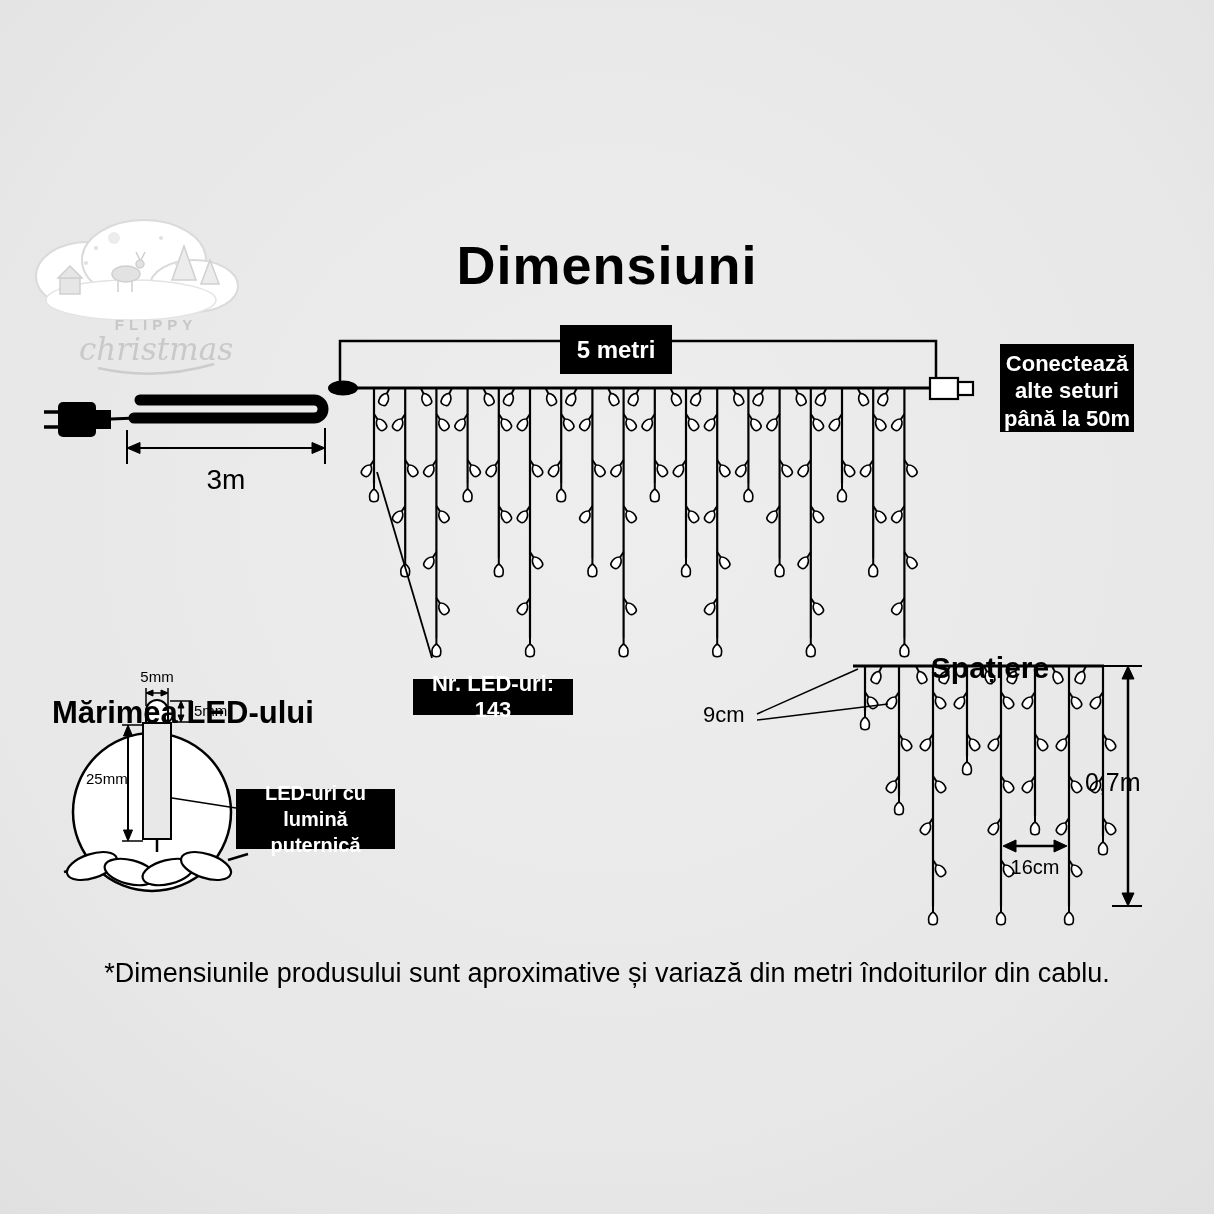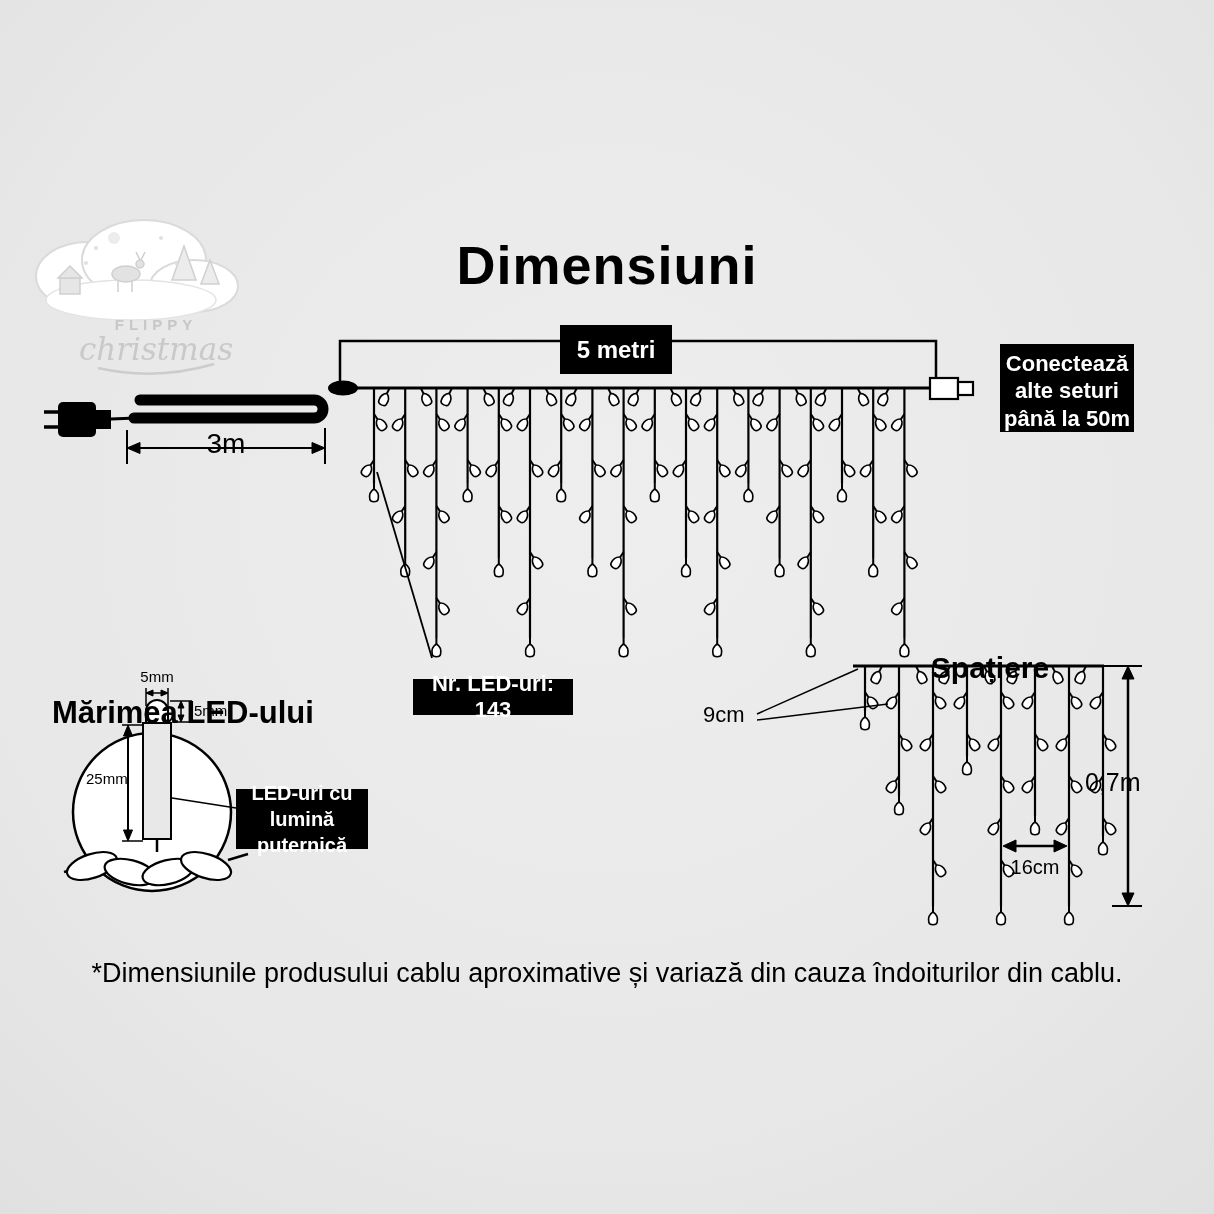--- a/index.html
+++ b/index.html
@@ -724,35 +724,35 @@
   <div class="box" style="left:560px;top:325px;width:112px;height:49px;font-size:24px;font-weight:700;">
     <span>5 metri</span>
   </div>
 
   <div class="box" style="left:1000px;top:344px;width:134px;height:88px;font-size:22px;font-weight:700;line-height:1.25;justify-content:flex-end;">
     <div>Conectează</div>
     <div>alte seturi</div>
     <div>până la 50m</div>
   </div>
 
-  <div class="lbl ctr" style="left:226px;top:428px;font-size:28px;">3m</div>
+  <div class="lbl ctr" style="left:226px;top:464px;font-size:28px;">3m</div>
 
   <div class="box" style="left:413px;top:657px;width:160px;height:36px;font-size:22px;font-weight:700;margin-top:22px;">
     <span>Nr. LED-uri: 143</span>
   </div>
 
   <div class="lbl ctr sec-title" style="left:990px;top:604px;font-size:30px;">Spațiere</div>
   <div class="lbl" style="left:703px;top:702px;font-size:22px;">9cm</div>
   <div class="lbl ctr" style="left:1035px;top:856px;font-size:20px;">16cm</div>
   <div class="lbl" style="left:1085px;top:768px;font-size:25px;">0,7m</div>
 
   <div class="lbl sec-title" style="left:52px;top:648px;font-size:31px;">Mărimea LED-ului</div>
   <div class="lbl ctr" style="left:157px;top:668px;font-size:15px;">5mm</div>
   <div class="lbl" style="left:194px;top:702px;font-size:15px;">5mm</div>
   <div class="lbl" style="left:86px;top:770px;font-size:15px;">25mm</div>
 
-  <div class="box" style="left:236px;top:789px;width:132px;height:60px;font-size:20px;font-weight:700;line-height:1.3;">
+  <div class="box" style="left:236px;top:789px;width:159px;height:60px;font-size:20px;font-weight:700;line-height:1.3;">
     <div>LED-uri cu lumină</div>
     <div>puternică</div>
   </div>
 
-  <div class="lbl ctr" style="left:607px;top:958px;font-size:27px;">*Dimensiunile produsului cablu aproximative și variază din cauza îndoiturilor din cablu.</div>
+  <div class="lbl ctr" style="left:607px;top:958px;font-size:27px;">*Dimensiunile produsului sunt aproximative și variază din metri îndoiturilor din cablu.</div>
 </div>
 
 </body></html>

